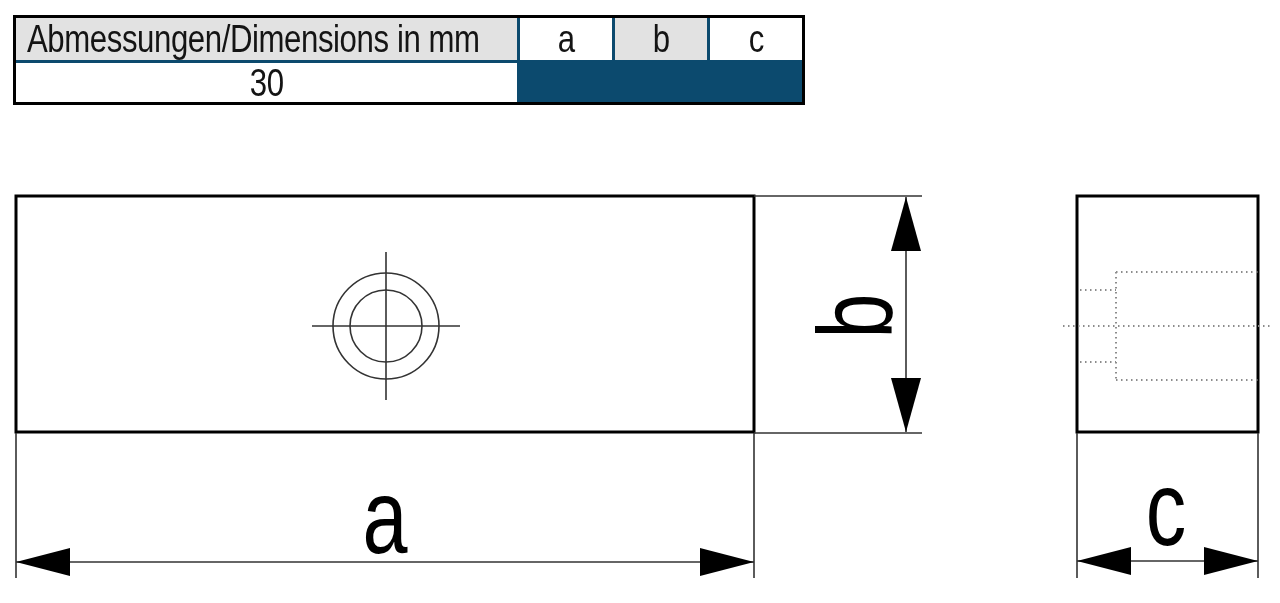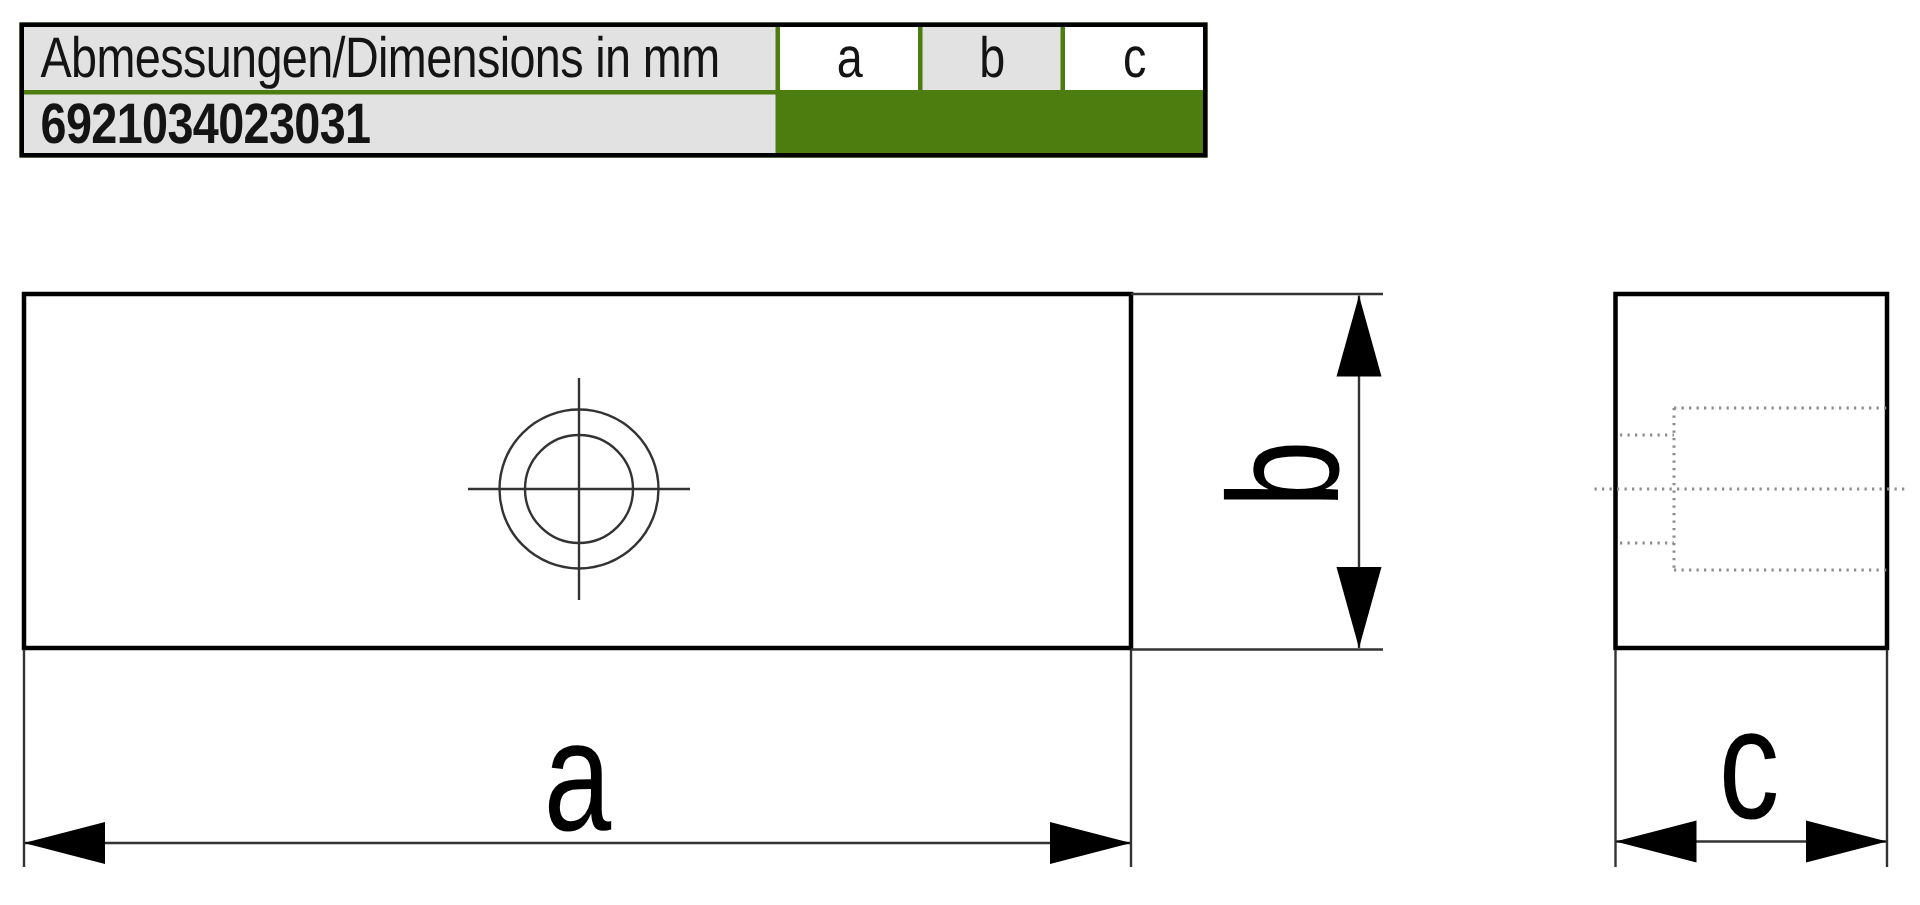--- a/index.html
+++ b/index.html
@@ -17,21 +17,21 @@
   }
   
   .dim-table {
     position: absolute;
     left: 13px;
     top: 15px;
     width: 792px;
     height: 90px;
     box-sizing: border-box;
     border: 3px solid #000;
-    background: #4d7c0f;
+    background: #0c4a6e;
     display: grid;
     grid-template-columns: 501px 92px 92px 92px;
     grid-template-rows: 42px 39px;
     gap: 3px;
   }
   .cell {
     background: #ffffff;
     display: flex;
     align-items: center;
     justify-content: center;
@@ -83,22 +83,22 @@
     </div>
     <div class="cell">
       <span class="ctext">a</span>
     </div>
     <div class="cell shaded">
       <span class="ctext">b</span>
     </div>
     <div class="cell">
       <span class="ctext">c</span>
     </div>
-    <div class="cell shaded left">
-      <span class="ctext bold">6921034023031</span>
+    <div class="cell">
+      <span class="ctext">30</span>
     </div>
   </div>
 
   <svg class="drawing" viewBox="0 0 1280 603">
 
     <g>
       <rect class="outline" x="16" y="196" width="738" height="236"></rect>
       <line class="thin" x1="312" y1="326" x2="460" y2="326"></line>
       <line class="thin" x1="386" y1="252" x2="386" y2="400"></line>
       <circle class="thin" cx="386" cy="326" r="53"></circle>

